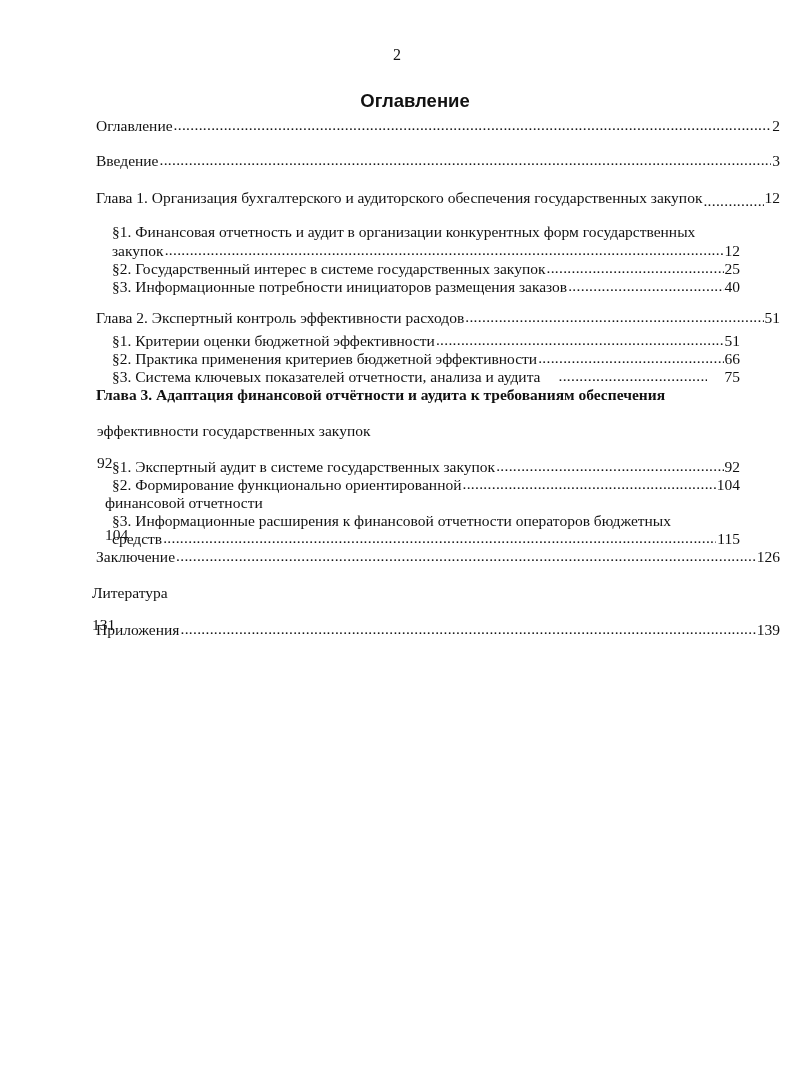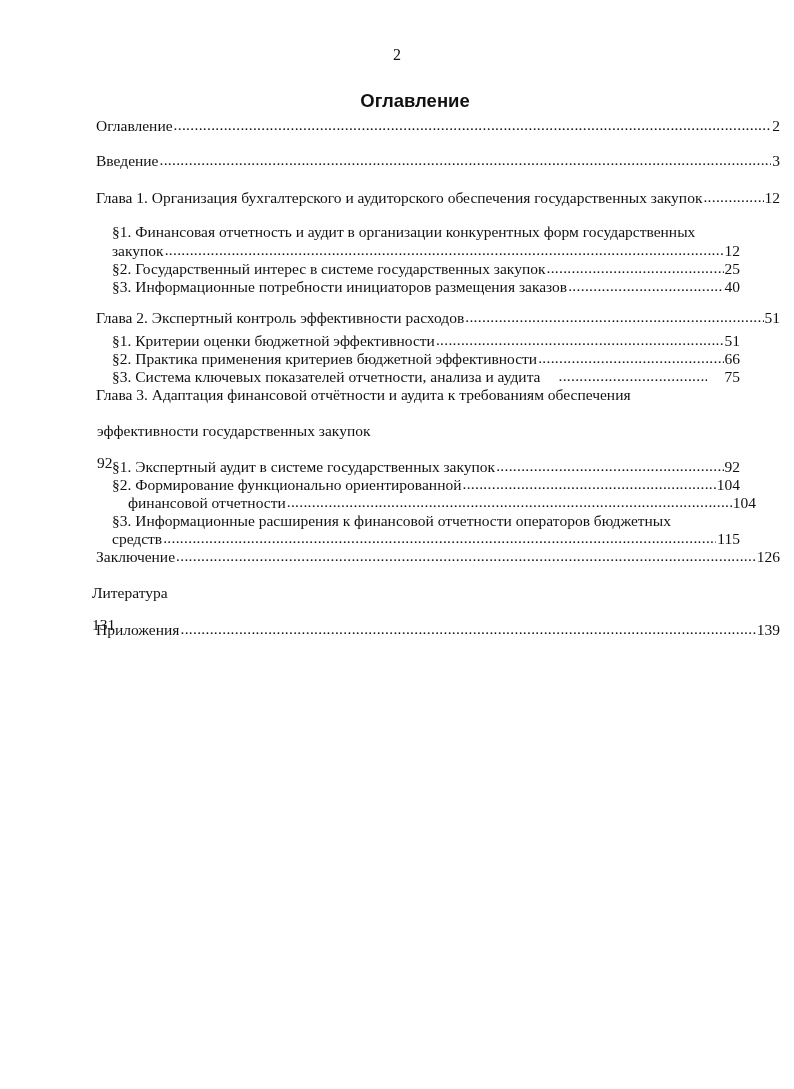--- a/index.html
+++ b/index.html
@@ -48,21 +48,21 @@
     <span class="dots"></span>
     <span class="pg">2</span>
   </div>
 
   <div class="line" style="top:152px;left:96px;width:684px;">
     <span class="txt">Введение</span>
     <span class="dots"></span>
     <span class="pg">3</span>
   </div>
 
-  <div class="line" style="top:189px;left:96px;width:684px;">
+  <div class="line" style="top:189px;left:96px;width:684px;align-items:flex-end;">
     <span class="txt">Глава 1. Организация бухгалтерского и аудиторского обеспечения государственных закупок </span>
     <span class="dots"></span>
     <span class="pg">12</span>
   </div>
 
   <div class="plain" style="top:223px;left:112px;">§1. Финансовая отчетность и аудит в организации конкурентных  форм государственных</div>
   <div class="line" style="top:242px;left:112px;width:628px;">
     <span class="txt">закупок </span>
     <span class="dots"></span>
     <span class="pg">12</span>
@@ -97,40 +97,40 @@
     <span class="dots"></span>
     <span class="pg">66</span>
   </div>
 
   <div class="line" style="top:368px;left:112px;width:628px;gap:17px;">
     <span class="txt">§3. Система ключевых показателей отчетности, анализа и аудита</span>
     <span class="dots"></span>
     <span class="pg">75</span>
   </div>
 
-  <div class="plain" style="top:386px;left:96px;">Глава 3.  Адаптация финансовой отчётности и аудита к требованиям обеспечения</div>
+  <div class="plain" style="top:386px;left:96px;font-weight:bold;">Глава 3.  Адаптация финансовой отчётности и аудита к требованиям обеспечения</div>
   <div class="line" style="top:422px;left:96px;width:684px;flex-direction:column;">
     <span class="txt">эффективности государственных закупок</span>
     <span class="dots"></span>
     <span class="pg">92</span>
   </div>
 
   <div class="line" style="top:458px;left:112px;width:628px;justify-content:flex-end;">
     <span class="txt">§1. Экспертный аудит в системе государственных закупок </span>
     <span class="dots"></span>
     <span class="pg">92</span>
   </div>
 
   <div class="line" style="top:476px;left:112px;width:628px;">
     <span class="txt">§2. Формирование функционально ориентированной </span>
     <span class="dots"></span>
     <span class="pg">104</span>
   </div>
 
-  <div class="line" style="top:494px;left:128px;width:628px;">
+  <div class="line" style="top:494px;left:104px;width:628px;flex-direction:column;">
     <span class="txt">финансовой  отчетности </span>
     <span class="dots"></span>
     <span class="pg">104</span>
   </div>
 
   <div class="plain" style="top:512px;left:112px;">§3. Информационные расширения к финансовой отчетности операторов бюджетных</div>
   <div class="line" style="top:530px;left:112px;width:628px;">
     <span class="txt">средств</span>
     <span class="dots"></span>
     <span class="pg">115</span>

